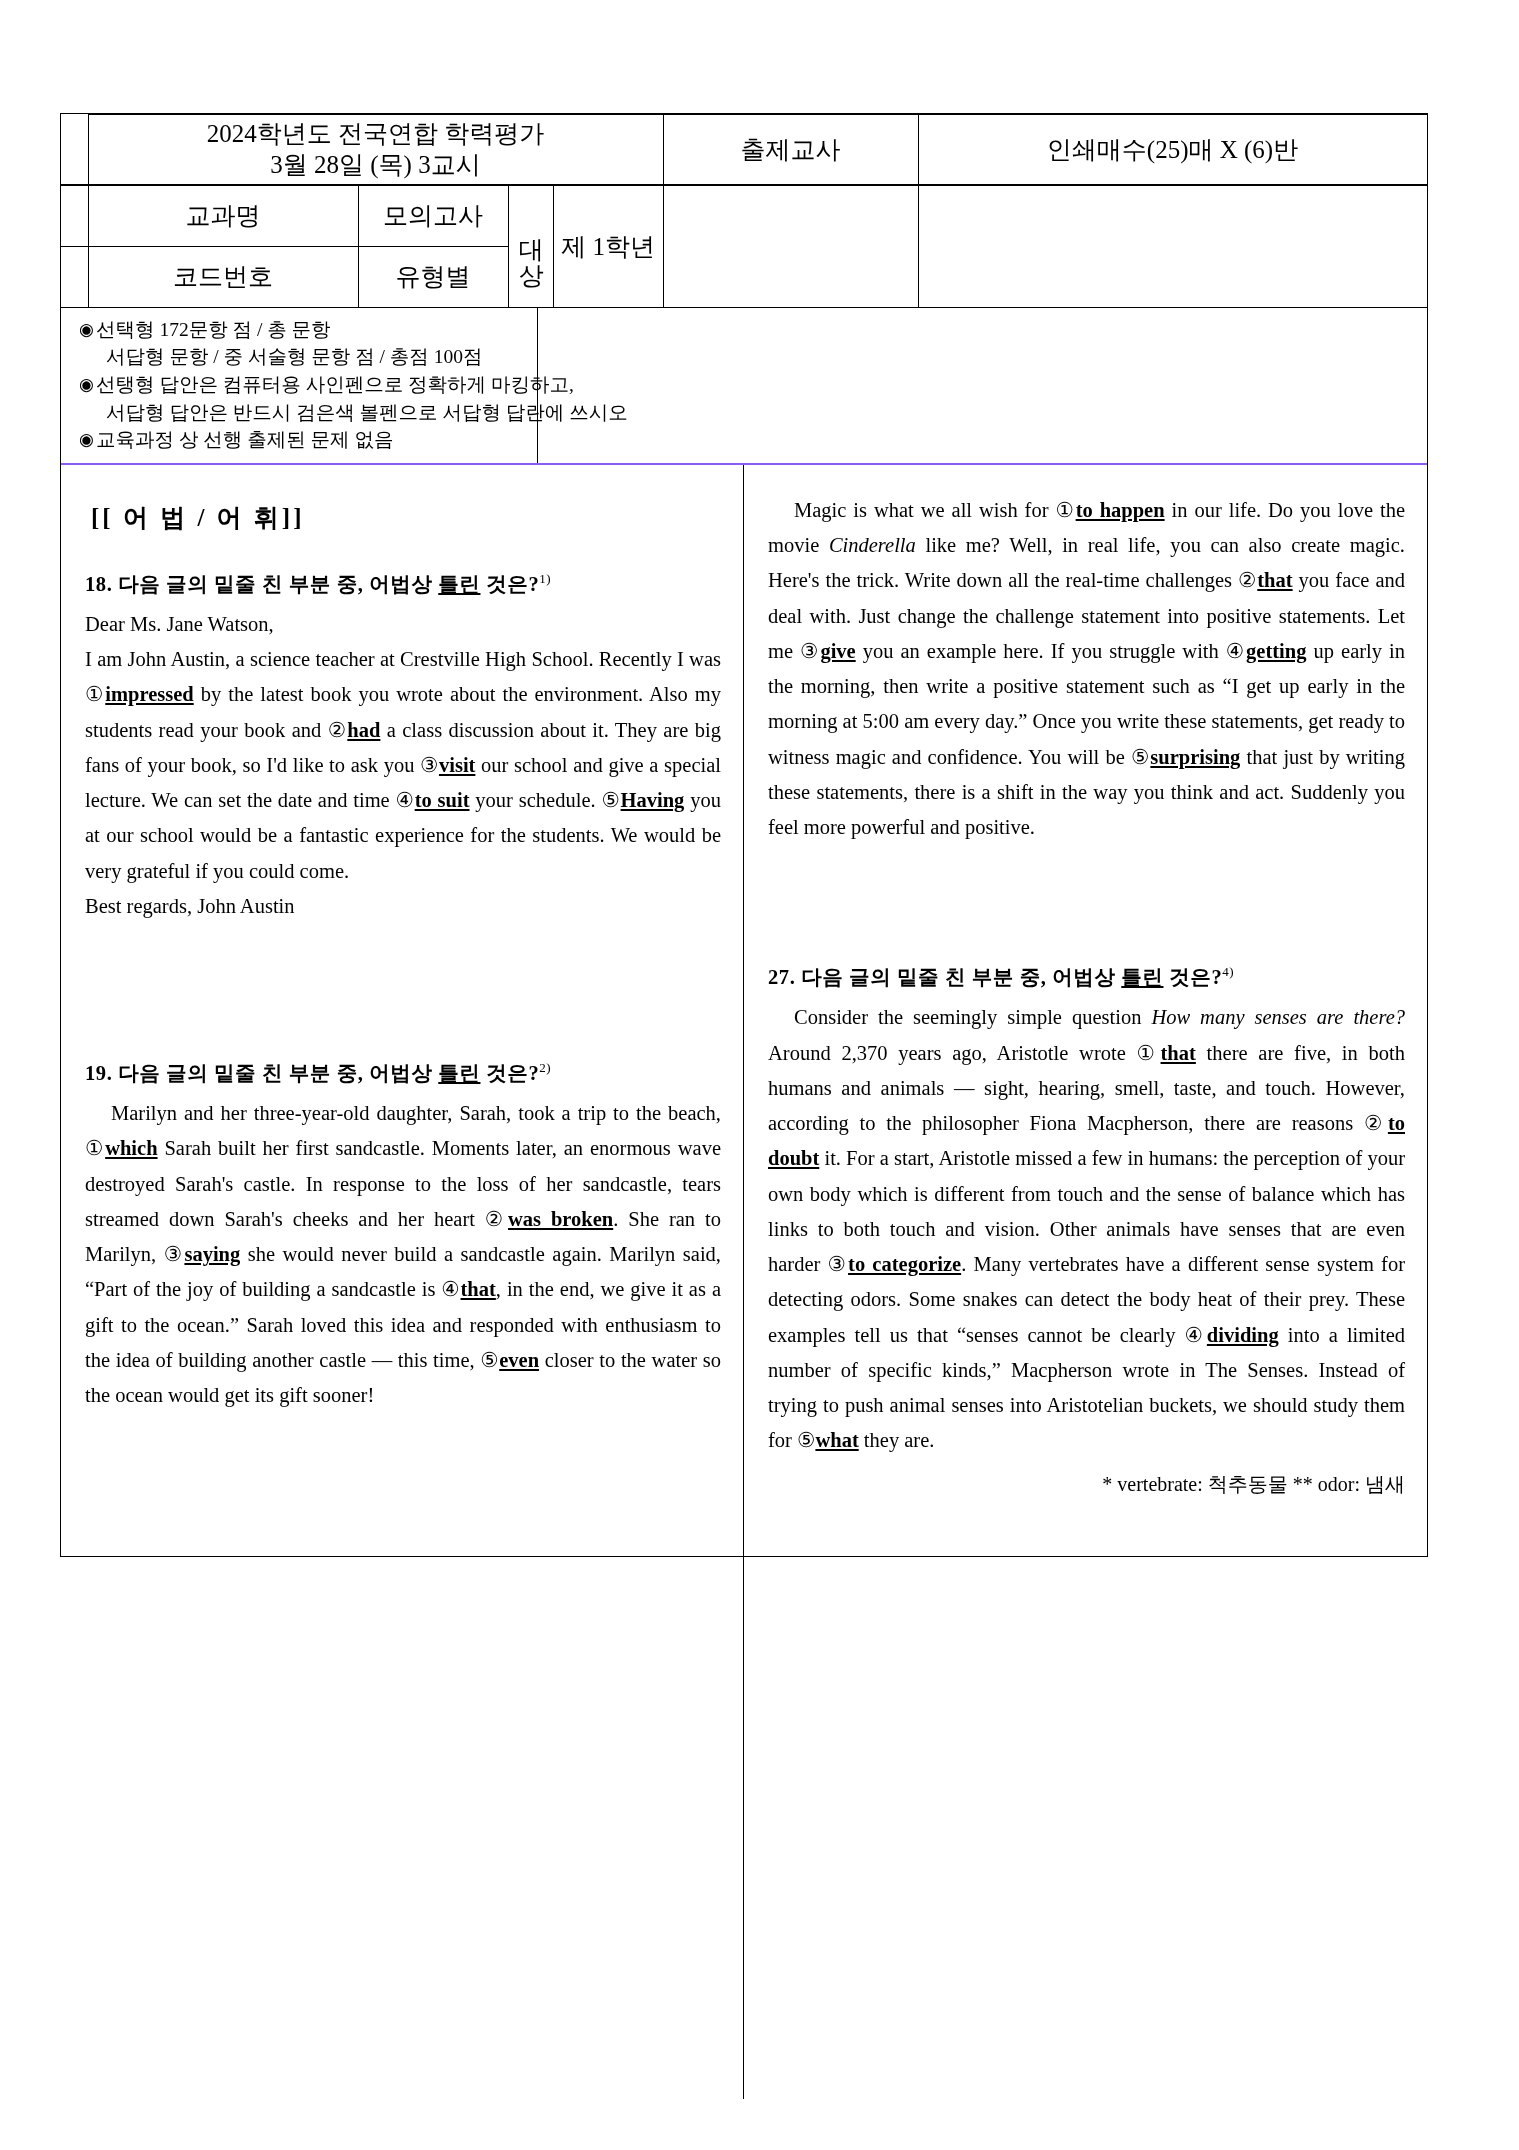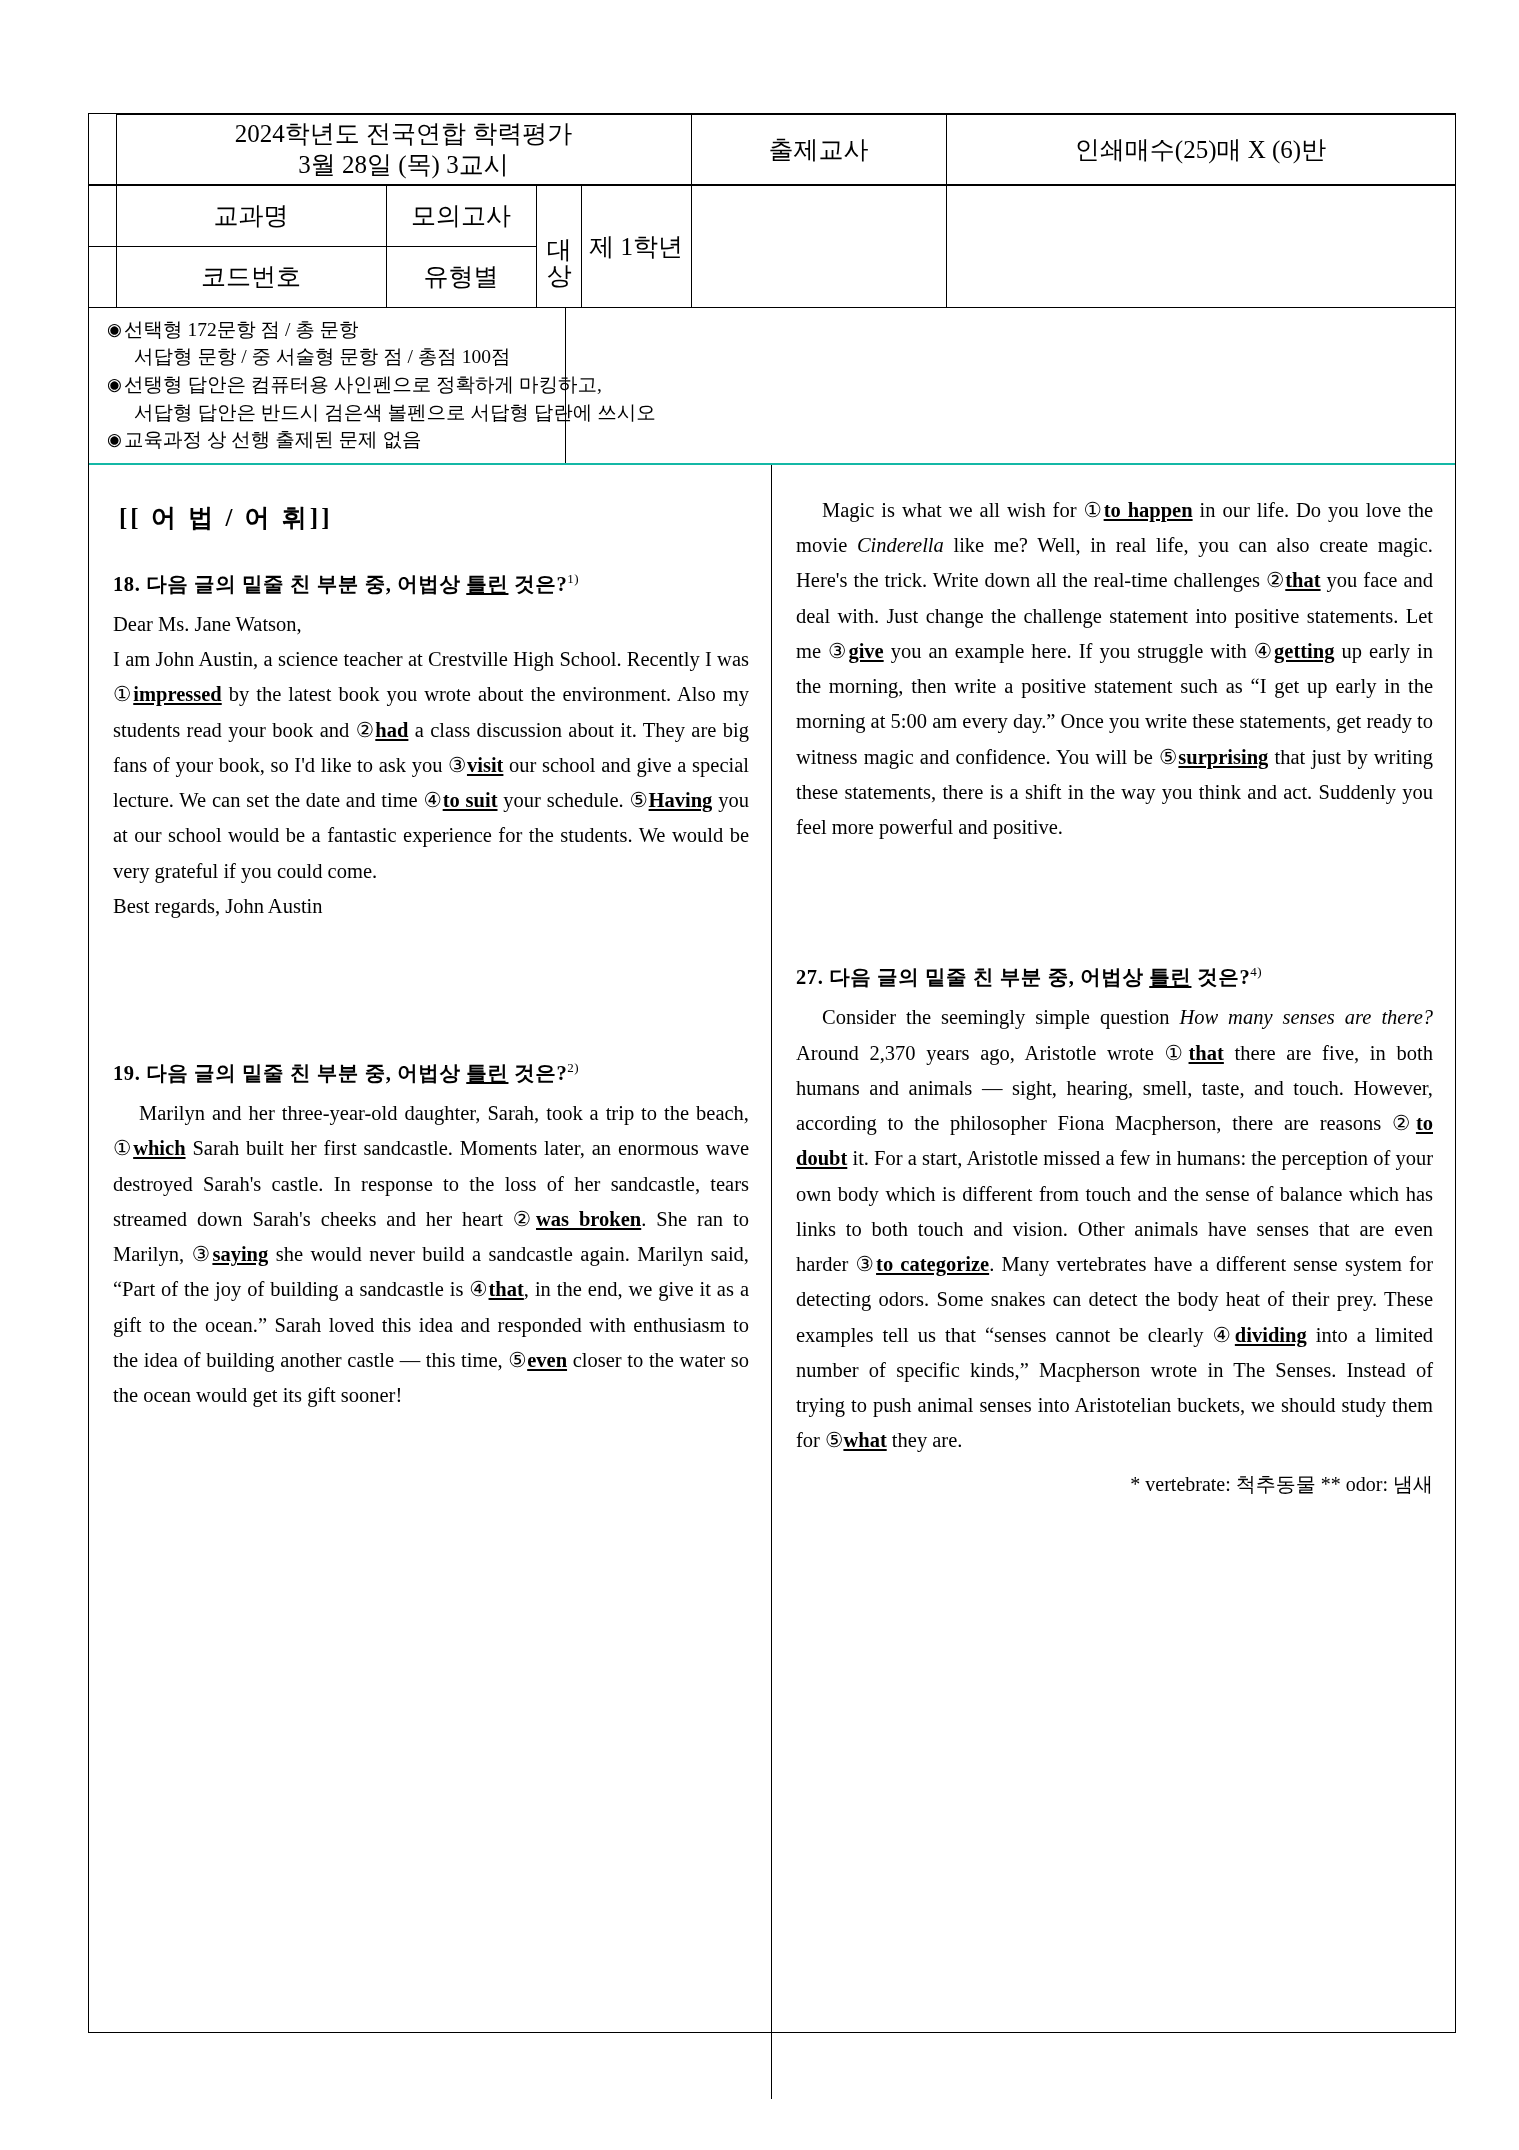--- a/index.html
+++ b/index.html
@@ -10,23 +10,23 @@
   body {
     width: 1519px; height: 2150px;
     font-family: "Liberation Serif", "DejaVu Serif", serif;
     color: #000;
     position: relative;
     overflow: hidden;
   }
 
   .page {
     position: absolute;
-    left: 88px; top: 113px;
+    left: 60px; top: 113px;
     width: 1368px;
-    height: 1920px;
+    height: 1444px;
     border: 1px solid #000;
   }
 
   
   .hdr {
     width: 100%;
     border-collapse: collapse;
     table-layout: fixed;
   }
   .hdr td {
@@ -57,21 +57,21 @@
     text-orientation: upright;
     line-height: 1.05;
   }
   .blank-cell { }
   .row2 td { height: 61px; }
   .row3 td { height: 61px; }
 
   
   .notice-row {
     display: flex;
-    border-bottom: 2px solid #14b8a6;
+    border-bottom: 2px solid #8b5cf6;
     flex-direction: column;
   }
   .notice-box {
     width: 477px;
     border-right: 1px solid #000;
     padding: 8px 0 9px 18px;
     font-family: "Liberation Serif", "DejaVu Serif", serif;
     font-size: 19.5px;
     line-height: 1.42;
   }

